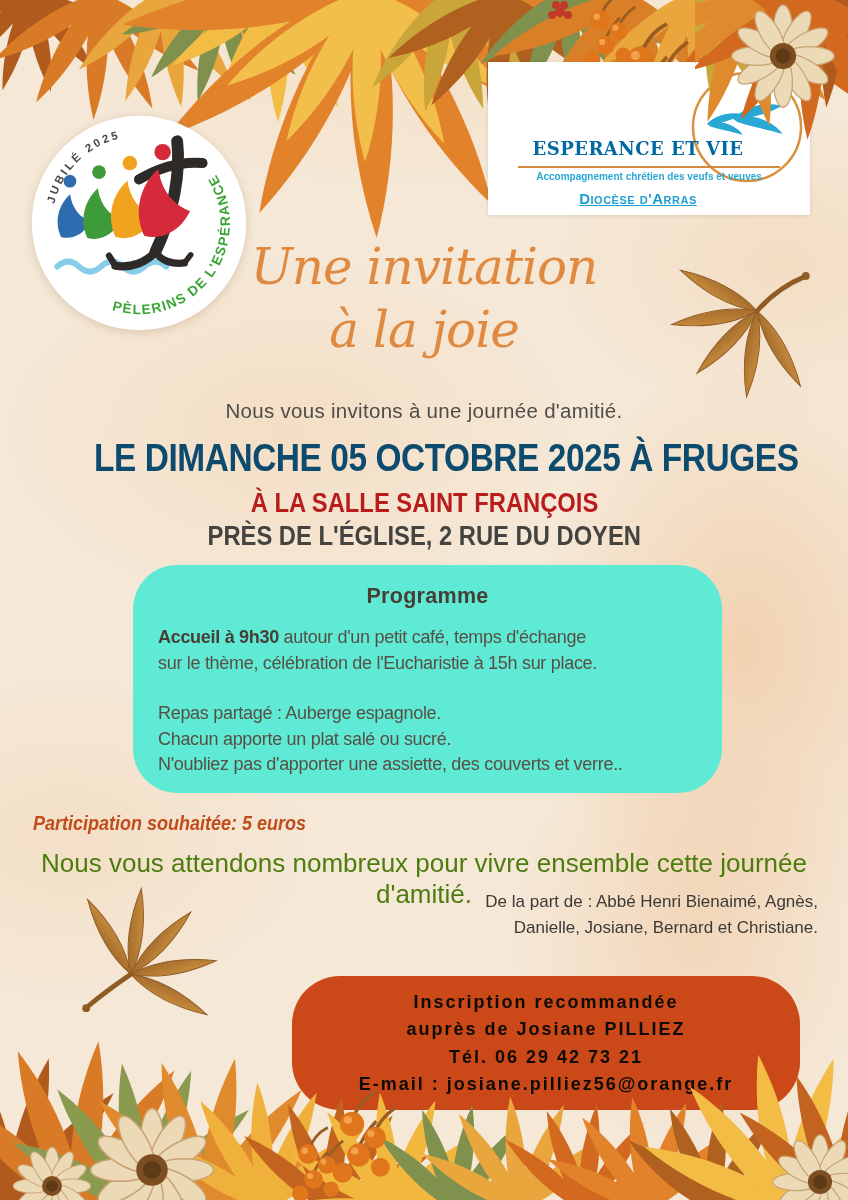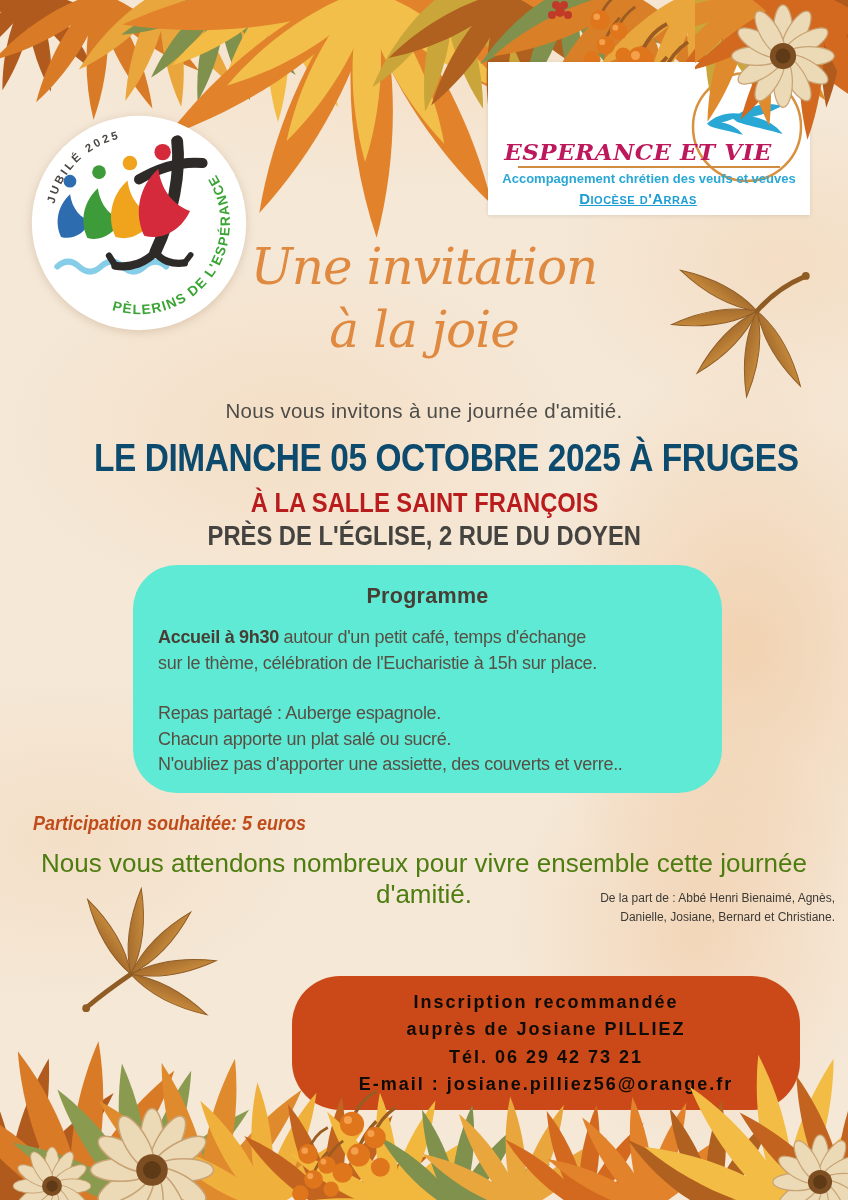--- a/index.html
+++ b/index.html
@@ -24,27 +24,27 @@
   .bottom-leaves{position:absolute;left:0;bottom:0}
   .corner-flower{position:absolute;left:695px;top:-6px}
   .badge{position:absolute;left:30px;top:114px;filter:drop-shadow(0 2px 5px rgba(140,100,60,.25));}
   .org-card{
     position:absolute;left:488px;top:62px;width:322px;height:153px;background:#fff;
     box-shadow:0 1px 4px rgba(0,0,0,.10);
   }
   .org-birds{position:absolute;left:197px;top:4px}
   .org-name{
     position:absolute;left:0;top:76px;width:300px;text-align:center;
-    font-family:"DejaVu Serif","Liberation Serif",serif;font-style:italic;font-weight:bold;
-    font-size:23px;color:#be185d;letter-spacing:.5px;white-space:nowrap;
+    font-family:"DejaVu Serif","Liberation Serif",serif;font-weight:bold;
+    font-size:18px;color:#0369a1;letter-spacing:.5px;white-space:nowrap;
   }
   .org-rule{position:absolute;left:30px;top:104px;width:262px;height:2px;background:#cf8c3e;}
   .org-tagline{
     position:absolute;left:0;top:109px;width:322px;text-align:center;
-    font-size:13px;font-weight:bold;color:#29a7d5;white-space:nowrap;
+    font-size:10px;font-weight:bold;color:#29a7d5;white-space:nowrap;
   }
   .org-diocese{
     position:absolute;left:0;top:128px;width:300px;text-align:center;
     font-size:15px;font-weight:bold;color:#1d9ed2;font-variant:small-caps;
     text-decoration:underline;letter-spacing:.5px;
   }
   .leaf-right{position:absolute;left:645px;top:238px}
   .leaf-left{position:absolute;left:28px;top:882px}
   .center-line{position:absolute;left:0;width:848px;text-align:center;}
   .title-block{
@@ -65,22 +65,22 @@
   .prog-line{white-space:nowrap;}
   .prog-gap{height:25px;}
   .b{font-weight:bold;color:#473f35;}
   .participation{position:absolute;left:33px;top:812px;}
   .participation span{
     display:inline-block;transform:scaleX(.9);transform-origin:0 50%;
     font-size:20px;font-weight:bold;font-style:italic;color:#bf4c1a;white-space:nowrap;
   }
   .closing{top:848px;font-size:26px;color:#4d7c0f;}
   .signature{
-    position:absolute;right:13px;top:889px;text-align:right;
-    font-size:12px;color:#3c3a36;line-height:1.55;white-space:nowrap;
+    position:absolute;right:30px;top:889px;text-align:right;
+    font-size:17px;color:#3c3a36;line-height:1.55;white-space:nowrap;
   }
   .reg-box{
     position:absolute;left:275px;top:976px;width:508px;height:134px;
     background:#cb4918;border-radius:48px;box-sizing:border-box;padding-top:13px;
     text-align:center;font-size:18px;font-weight:bold;color:#0f0b07;
     letter-spacing:2px;line-height:1.52;margin-left:17px;
   }
   .reg-box div{white-space:nowrap;}
 </style>
 </head>

